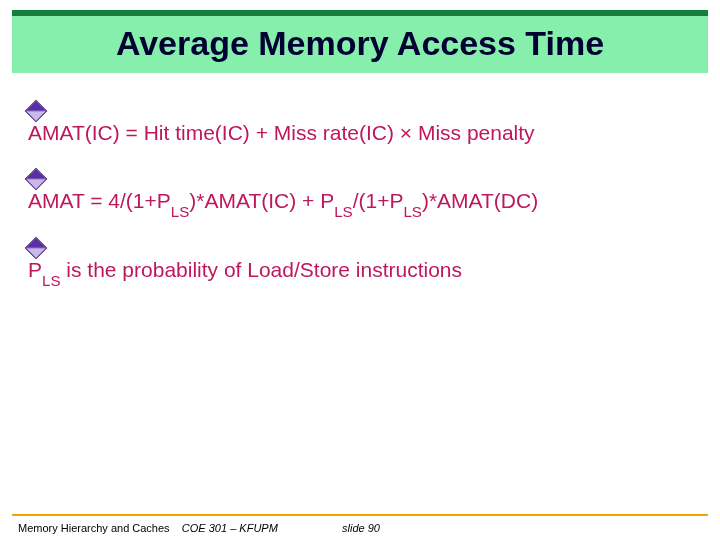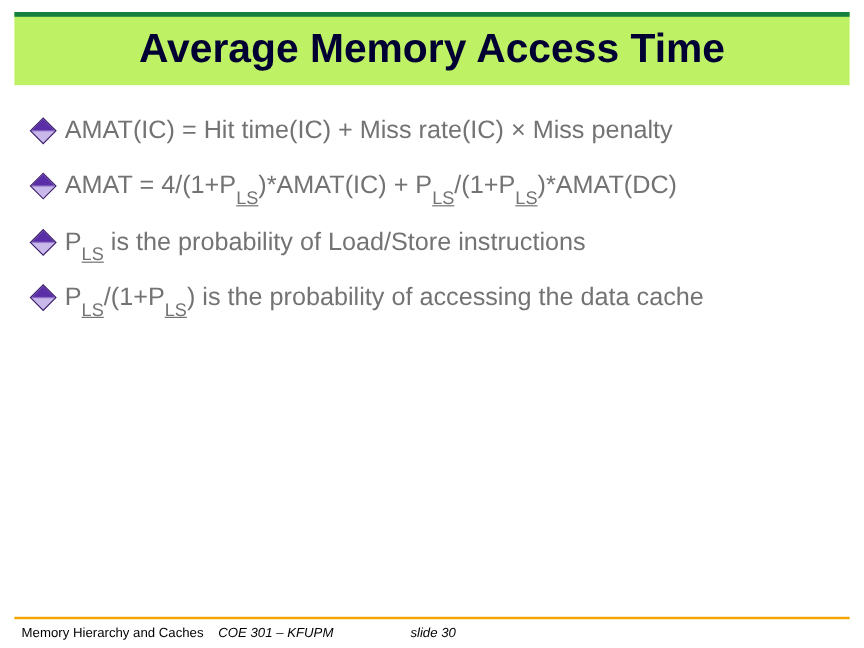--- a/index.html
+++ b/index.html
@@ -6,55 +6,56 @@
     margin: 0;
     padding: 0;
     width: 720px;
     height: 540px;
     background: #ffffff;
     font-family: Arial, Helvetica, sans-serif;
     position: relative;
     overflow: hidden;
   }
   .title-band {
-    background: #bef264;
+    background: #86efac;
     margin: 10px 12px 0 12px;
     padding: 8px 10px 10px 10px;
-    border-top: 4px solid #15803d;
+    border-top: 6px solid #15803d;
   }
   .title-text {
     font-family: "Comic Sans MS", "Comic Sans", cursive, sans-serif;
     font-size: 34px;
     font-weight: bold;
     color: #000033;
     text-align: center;
   }
   .body {
     padding: 10px 28px 0 28px;
   }
   .bullet-row {
     display: flex;
     align-items: flex-start;
     margin: 14px 0 18px 0;
-    color: #737373;
+    color: #be185d;
     font-size: 21px;
     line-height: 1.35;
+    flex-direction: column;
   }
   .diamond {
     width: 14px;
     height: 14px;
     flex: 0 0 14px;
     margin-top: 6px;
     margin-right: 10px;
     transform: rotate(45deg);
     background: linear-gradient(135deg, #5a2ea6 0%, #5a2ea6 45%, #c9b8ea 55%, #c9b8ea 100%);
     border: 1px solid #3a1b6e;
   }
   .btext { flex: 1 1 auto; }
-  sub { font-size: 0.72em; line-height: 0; position: relative; bottom: -0.25em; text-decoration: underline; }
+  sub { font-size: 0.72em; line-height: 0; position: relative; bottom: -0.25em; }
   .footer {
     position: absolute;
     left: 0;
     bottom: 6px;
     width: 100%;
     display: flex;
     align-items: center;
     font-size: 11px;
     color: #000;
   }
@@ -90,32 +91,28 @@
     <div class="diamond"></div>
     <div class="btext"><span>AMAT = 4/(1+P</span><sub>LS</sub><span>)*AMAT(IC)  + P</span><sub>LS</sub><span>/(1+P</span><sub>LS</sub><span>)*AMAT(DC)</span></div>
   </div>
 
   <div class="bullet-row">
     <div class="diamond"></div>
     <div class="btext"><span>P</span><sub>LS</sub><span> is the probability of Load/Store instructions</span></div>
   </div>
 
 
-  <div class="bullet-row">
-    <div class="diamond"></div>
-    <div class="btext"><span>P</span><sub>LS</sub><span>/(1+P</span><sub>LS</sub><span>) is the probability of accessing the data cache</span></div>
-  </div>
 
 </div>
 
 <div class="footer">
   <div style="width:100%">
     <div class="rule"></div>
     <div class="footer-inner">
       <div class="footer-left">
         <span>Memory Hierarchy and Caches</span>
         &nbsp;&nbsp;
         <span class="course">COE 301 – KFUPM</span>
       </div>
-      <div class="footer-mid">slide 30</div>
+      <div class="footer-mid">slide 90</div>
     </div>
   </div>
 </div>
 
 </body></html>

